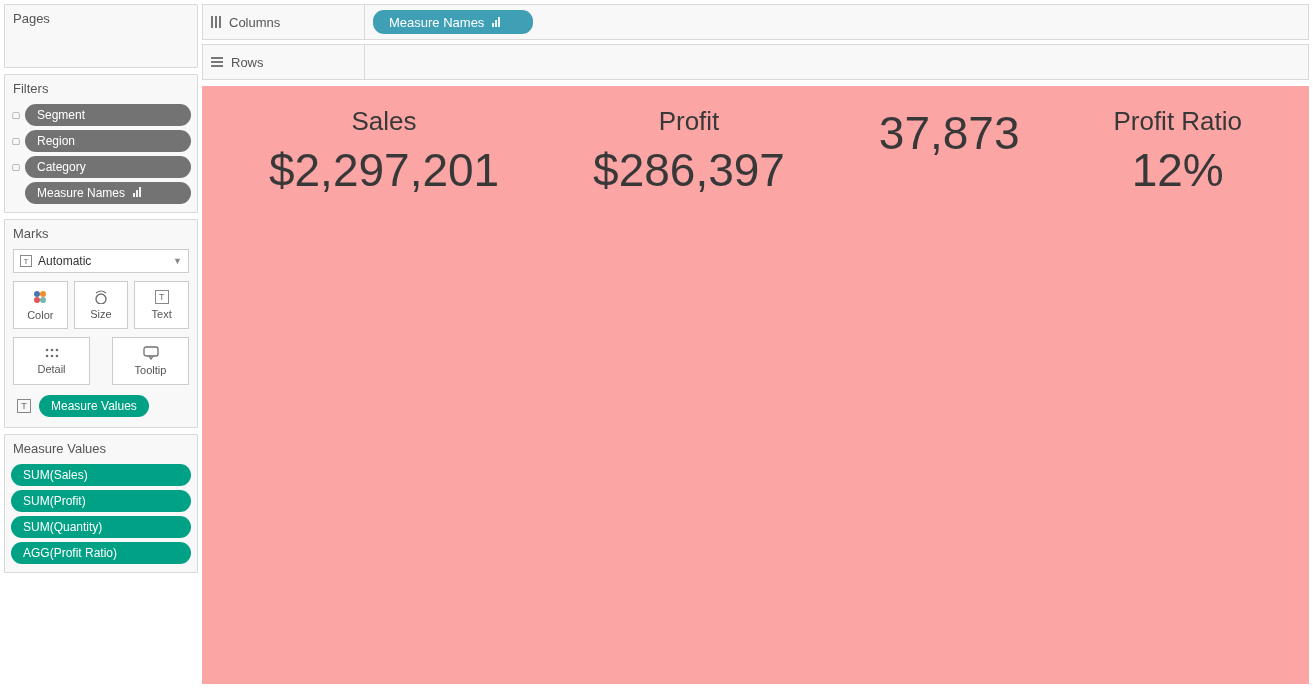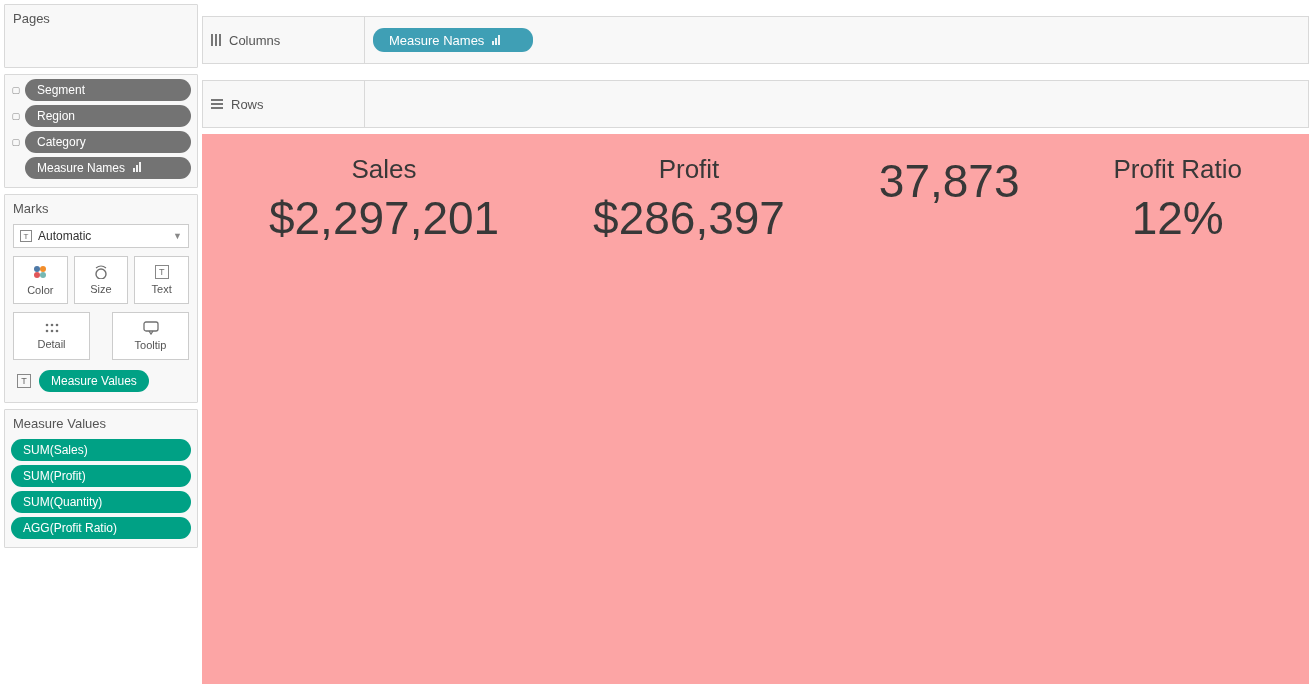--- a/index.html
+++ b/index.html
@@ -37,22 +37,22 @@
     align-items: center; justify-content: center; gap: 4px; color: #555; font-size: 11px;
   }
   .marks-btn svg, .marks-btn .glyph { color:#707070; }
   .marks-row2 { display: grid; grid-template-columns: 1fr 1fr; gap: 22px; margin-bottom: 10px; }
   .marks-text-row { display:flex; align-items:center; gap:8px; }
   .marks-text-row .T { border:1px solid #888; width:14px; height:14px; font-size:9px; display:inline-flex; align-items:center; justify-content:center; color:#666; margin-left:4px;}
   .mv-card .pill { width: 100%; justify-content:flex-start; }
 
   .main { flex: 1; display: flex; flex-direction: column; border-left: 0; }
   .shelf-row {
-    display: flex; align-items: center; height: 48px; border: 1px solid #d9d9d9;
-    background: #f8f8f8; margin: 16px 4px 0 0;
+    display: flex; align-items: center; height: 36px; border: 1px solid #d9d9d9;
+    background: #f8f8f8; margin: 4px 4px 0 0;
   }
   .shelf-label-cell {
     width: 162px; border-right: 1px solid #d9d9d9; height: 100%; display: flex; align-items: center;
     gap: 8px; padding: 0 8px; color: #555; font-size: 13px;
   }
   .shelf-content { flex:1; display:flex; align-items:center; padding:0 8px; height:100%; background:#f8f8f8; }
   .viz { flex: 1; margin: 6px 4px 4px 0; background: #fca5a5; display:flex; justify-content:space-around; padding: 20px 20px 0 20px; align-items:flex-start; }
   .metric { text-align:center; }
   .metric-title { font-size: 26px; color: #383838; margin-bottom: 6px; font-weight: 400; }
   .metric-value { font-size: 46px; color: #383838; font-weight: 400; letter-spacing: 0px; }
@@ -69,20 +69,21 @@
 
 <div class="app">
 
   <div class="sidebar">
 
     <div class="card pages">
       <div class="card-title">Pages</div>
     </div>
 
     <div class="card">
+      <div class="card-title">Filters</div>
       <div class="filters-body">
         <div class="filter-row">
           <span class="filter-toggle">▢</span>
           <div class="pill blue filter-pill">
             <span>Segment</span>
           </div>
         </div>
         <div class="filter-row">
           <span class="filter-toggle">▢</span>
           <div class="pill blue filter-pill">

